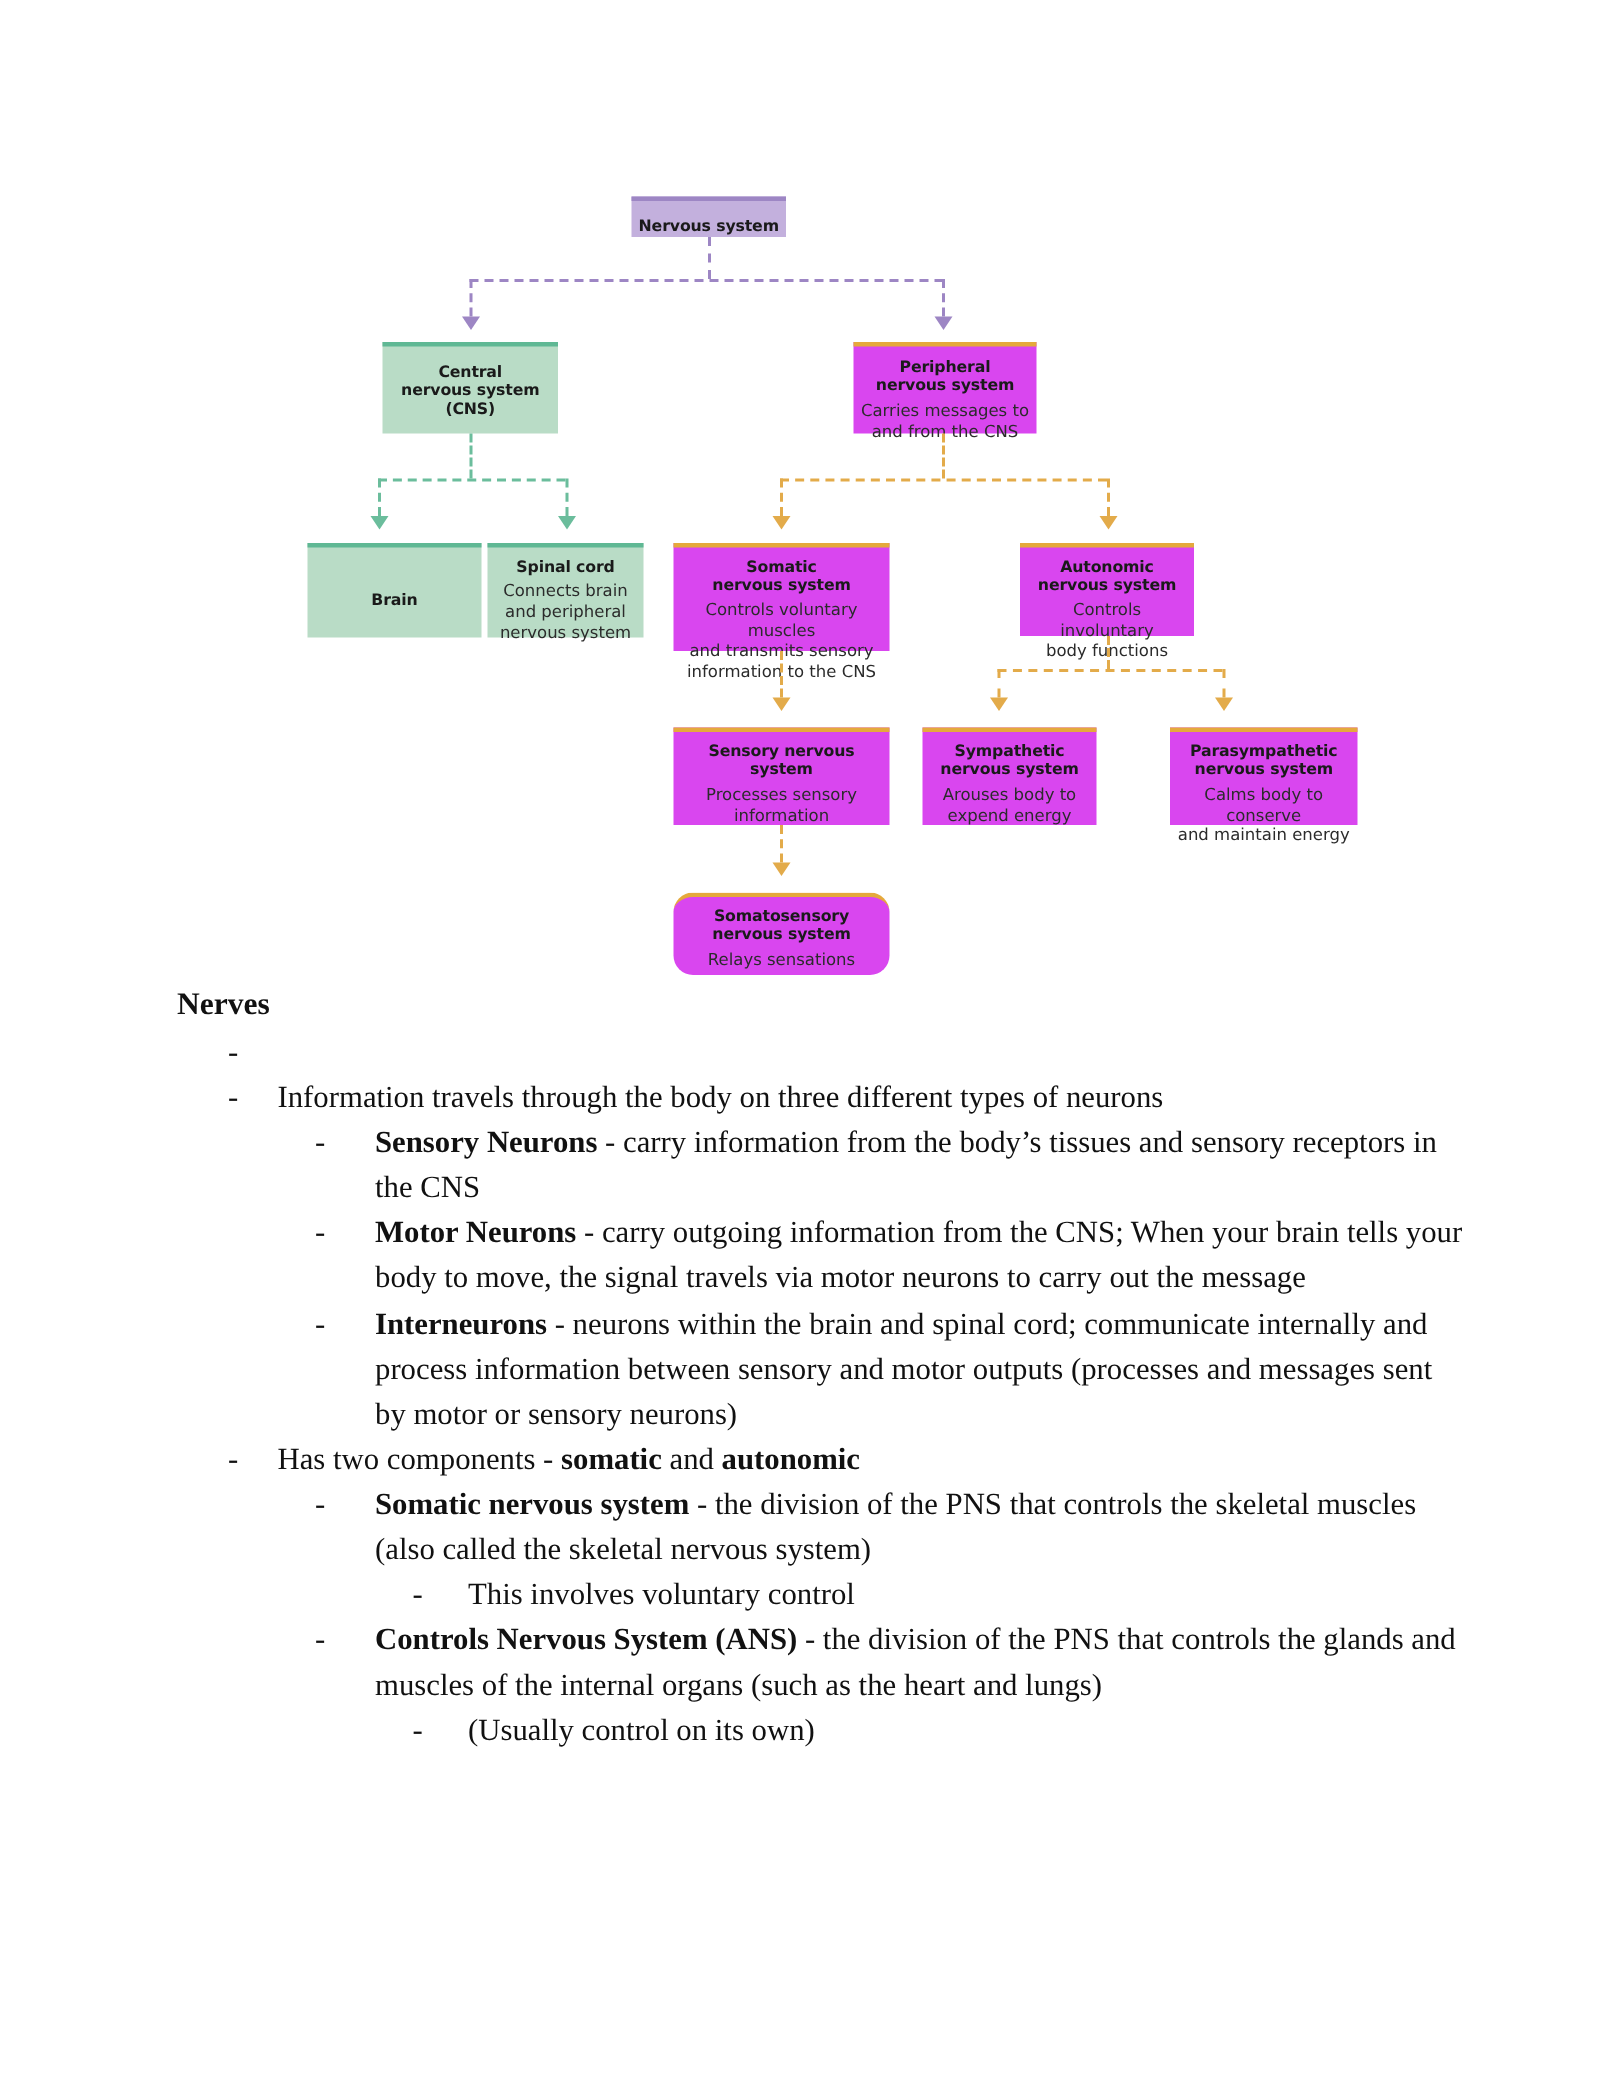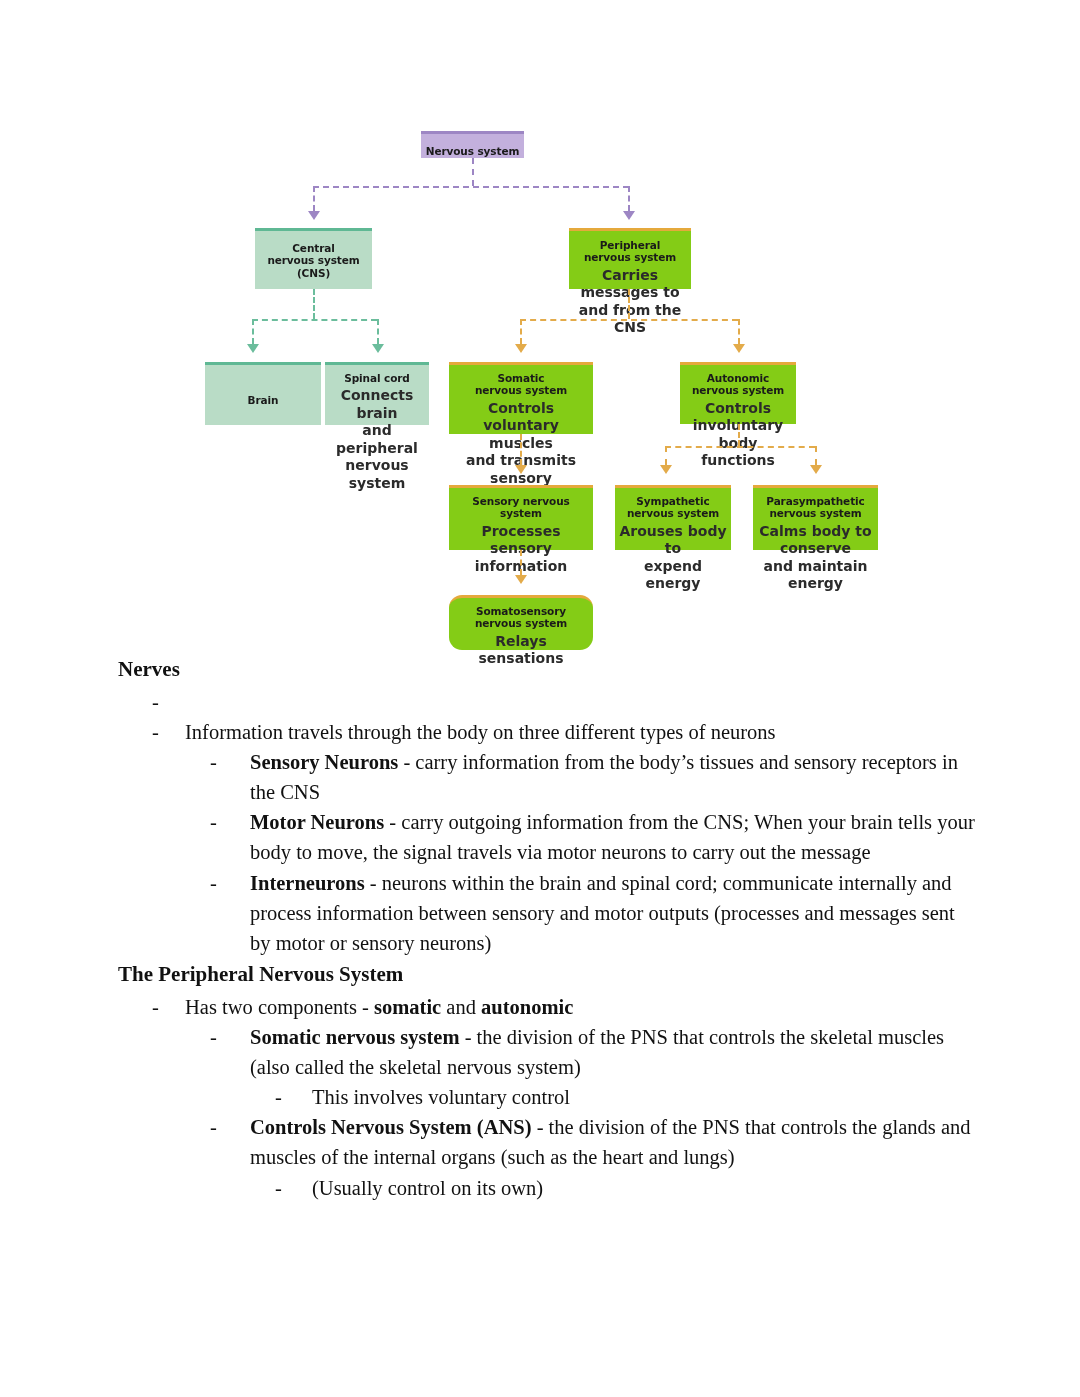--- a/index.html
+++ b/index.html
@@ -34,37 +34,37 @@
     line-height: 1.18;
   }
   .node .n-title {
     font-weight: bold;
     font-size: 10.5px;
     letter-spacing: -0.1px;
     color: #1a1a1a;
     display: block;
   }
   .node .n-desc {
-    font-weight: bold;
-    font-size: 14px;
+    font-weight: normal;
+    font-size: 11px;
     color: #2b2b2b;
     display: block;
     margin-top: 3px;
     line-height: 1.25;
   }
   .node.purple {
     background: #c3b0dd;
     border-top: 3px solid #9d86c4;
   }
   .node.green {
     background: #b9dcc6;
     border-top: 3px solid #5fb894;
   }
   .node.orange {
-    background: #84cc16;
+    background: #d946ef;
     border-top: 3px solid #e5a93c;
   }
   .node.center-only {
     display: flex;
     align-items: center;
     justify-content: center;
   }
 
   
   .vline, .hline {
@@ -216,21 +216,21 @@
 information</span>
   </div>
 
   <div class="node orange" style="left:615px; top:485px; width:116px; height:65px; padding-top:7px;">
     <span class="n-title" style="white-space:pre-line;">Sympathetic
 nervous system</span>
     <span class="n-desc" style="white-space:pre-line;">Arouses body to
 expend energy</span>
   </div>
 
-  <div class="node orange" style="left:753px; top:485px; width:125px; height:65px; padding-top:7px;">
+  <div class="node orange" style="left:780px; top:485px; width:125px; height:65px; padding-top:7px;">
     <span class="n-title" style="white-space:pre-line;">Parasympathetic
 nervous system</span>
     <span class="n-desc" style="white-space:pre-line;">Calms body to conserve
 and maintain energy</span>
   </div>
 
   <div class="vline c-orange" style="left:520px; top:550px; height:25px;"></div>
   <div class="arrow a-orange" style="left:515px; top:575px;"></div>
 
   <div class="node orange" style="left:449px; top:595px; width:144px; height:55px; padding-top:7px;border-radius:13px;">
@@ -262,21 +262,20 @@
   <div class="bullet lvl2">
     <span class="dash">-</span>
     <span class="btext"><b>Motor Neurons</b><span> - carry outgoing information from the CNS; When your brain tells your body to move, the signal travels via motor neurons to carry out the message</span></span>
   </div>
 
   <div class="bullet lvl2">
     <span class="dash">-</span>
     <span class="btext"><b>Interneurons</b><span> - neurons within the brain and spinal cord; communicate internally and process information between sensory and motor outputs (processes and messages sent by motor or sensory neurons)</span></span>
   </div>
 
-  <div class="heading" style="margin-top:2px;">The Peripheral Nervous System</div>
 
   <div class="bullet lvl1">
     <span class="dash">-</span>
     <span class="btext"><span>Has two components - </span><b>somatic</b><span> and </span><b>autonomic</b></span>
   </div>
 
   <div class="bullet lvl2">
     <span class="dash">-</span>
     <span class="btext"><b>Somatic nervous system</b><span> - the division of the PNS that controls the skeletal muscles (also called the skeletal nervous system)</span></span>
   </div>

